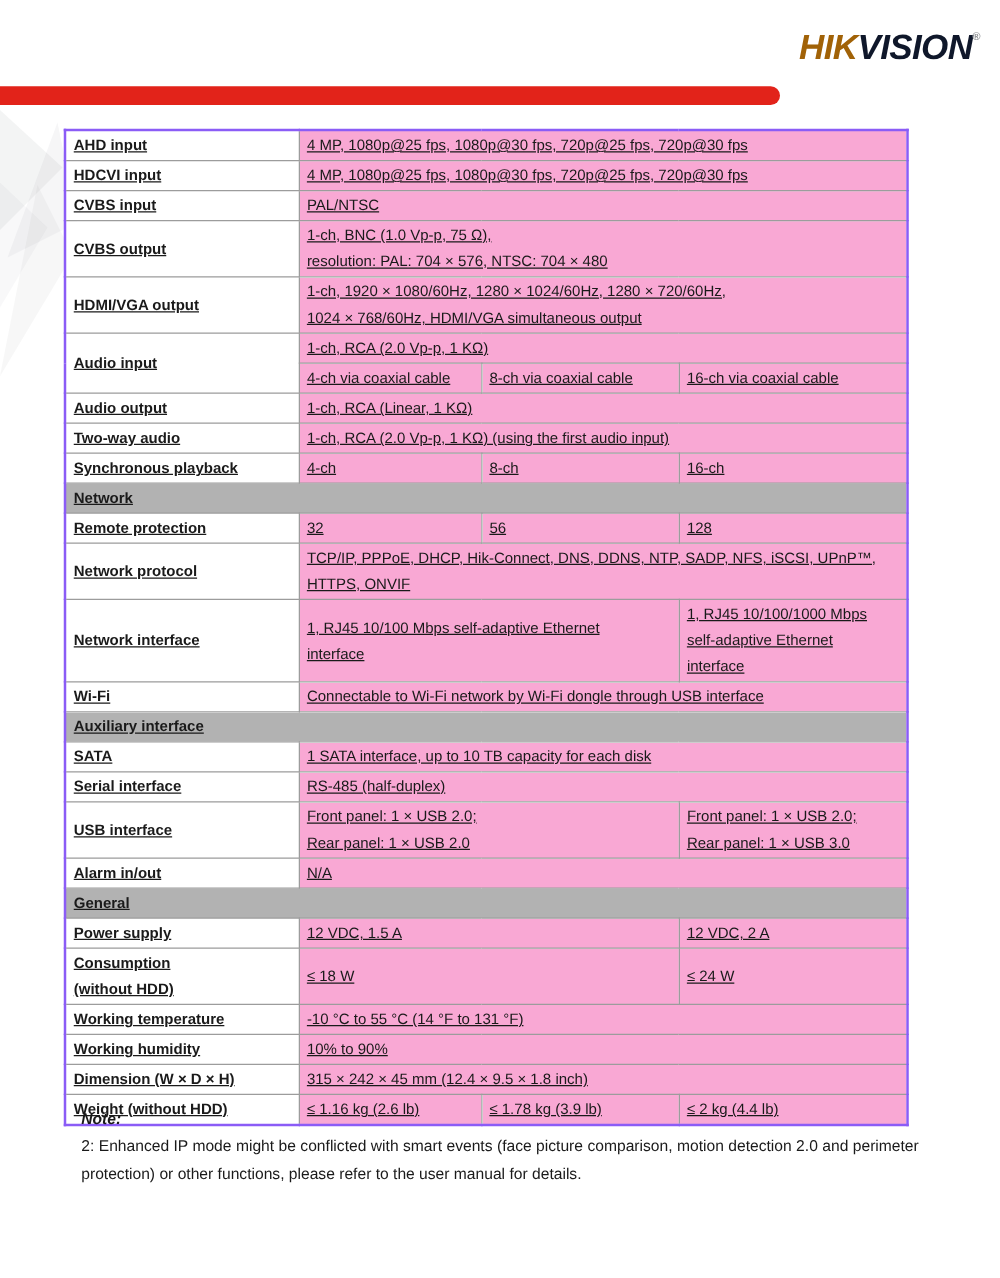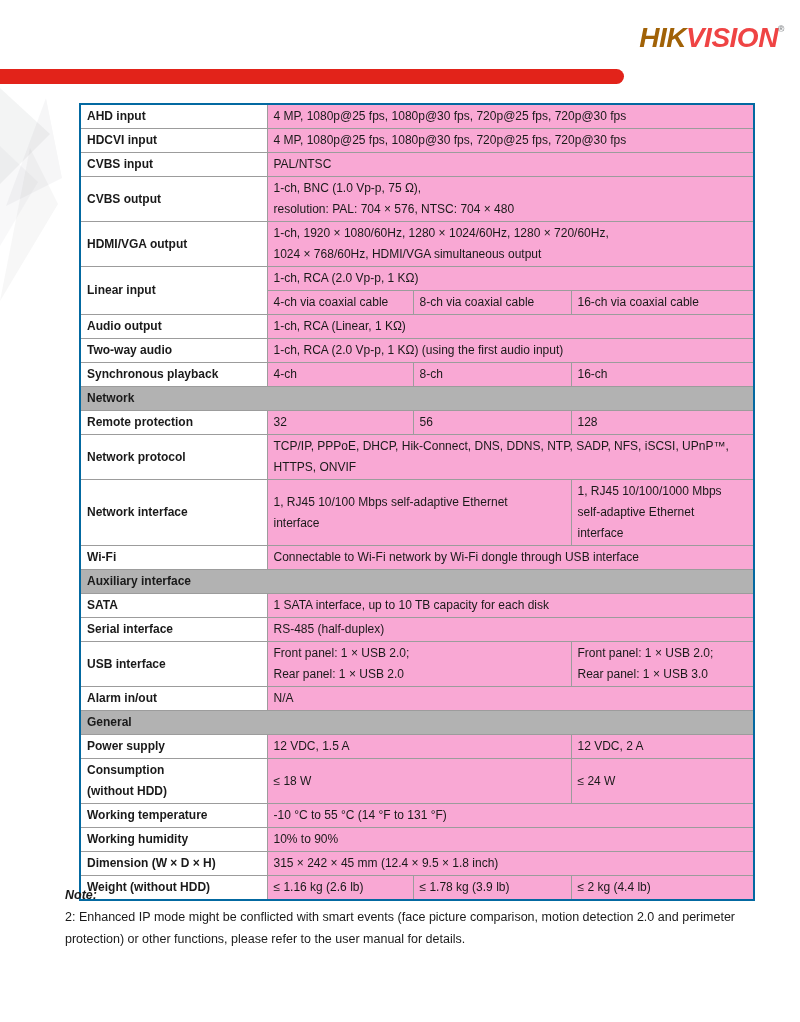--- a/index.html
+++ b/index.html
@@ -13,41 +13,42 @@
   }
 
   
   .logo {
     position:absolute; top:22px; right:16px;
     font-style:italic; font-weight:bold;
     font-size:28px; letter-spacing:-0.5px;
     white-space:nowrap;
   }
   .logo .hik    { color:#a16207; }
-  .logo .vision { color:#ef4444; }
+  .logo .vision { color:#0f172a; }
   .logo .reg    { font-size:9px; color:#8d9093; vertical-align:top; position:relative; top:2px; font-style:normal; }
 
   .red-bar {
     position:absolute; top:69px; left:0;
     width:624px; height:15px;
     background:#e2231a;
     border-radius:0 8px 8px 0;
   }
 
   
   .watermark { position:absolute; top:86px; left:0; pointer-events:none; }
 
   
   table.spec-table {
-    position:absolute; left:79px; top:103px;
+    position:absolute; left:51px; top:103px;
     width:674px;
     border-collapse:collapse;
     table-layout:fixed;
     font-size:12px;
-    border:2px solid #0369a1;
+    border:2px solid #8b5cf6;
+    text-decoration:underline;
   }
   .spec-table td {
     border:1px solid #9c9c9c;
     padding:1px 6px;
     line-height:21px;
     vertical-align:middle;
     white-space:pre-line;
     overflow:hidden;
   }
   .spec-table .label-cell   { font-weight:bold; background:#ffffff; }
@@ -105,21 +106,21 @@
           <td class="label-cell" rowspan="1">CVBS output</td>
           <td class="value-cell" colspan="3">1-ch, BNC (1.0 Vp-p, 75 Ω),
 resolution: PAL: 704 × 576, NTSC: 704 × 480</td>
         </tr>
         <tr>
           <td class="label-cell" rowspan="1">HDMI/VGA output</td>
           <td class="value-cell" colspan="3">1-ch, 1920 × 1080/60Hz, 1280 × 1024/60Hz, 1280 × 720/60Hz,
 1024 × 768/60Hz, HDMI/VGA simultaneous output</td>
         </tr>
         <tr>
-          <td class="label-cell" rowspan="2">Linear input</td>
+          <td class="label-cell" rowspan="2">Audio input</td>
           <td class="value-cell" colspan="3">1-ch, RCA (2.0 Vp-p, 1 KΩ)</td>
         </tr>
         <tr>
           <td class="value-cell">4-ch via coaxial cable</td>
           <td class="value-cell">8-ch via coaxial cable</td>
           <td class="value-cell">16-ch via coaxial cable</td>
         </tr>
         <tr>
           <td class="label-cell" rowspan="1">Audio output</td>
           <td class="value-cell" colspan="3">1-ch, RCA (Linear, 1 KΩ)</td>

